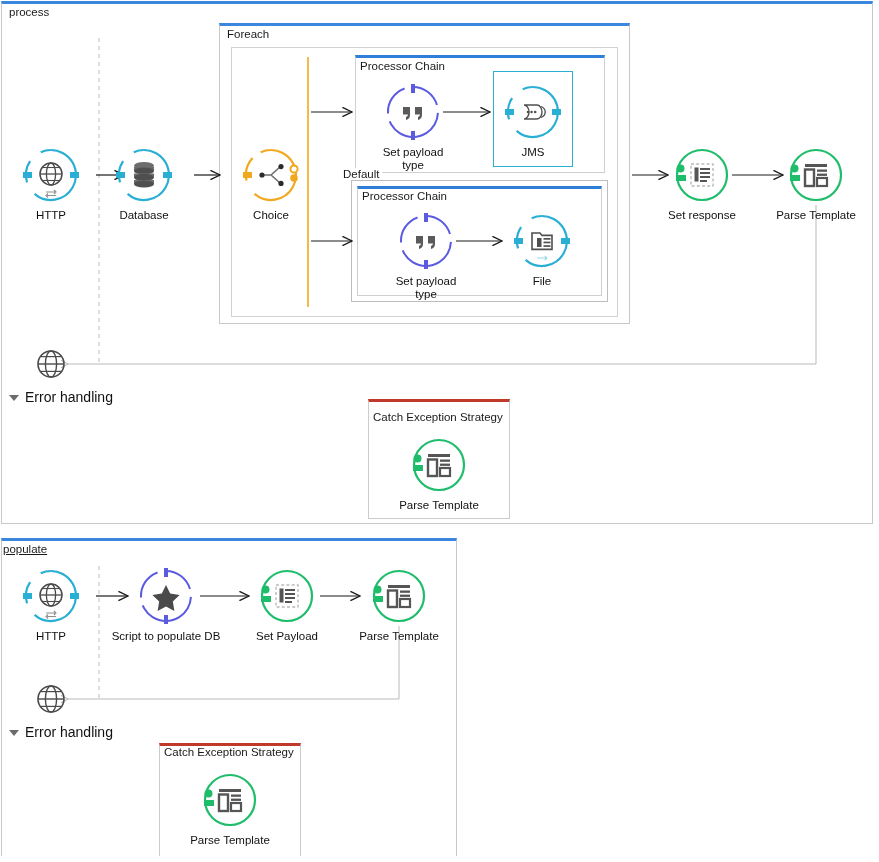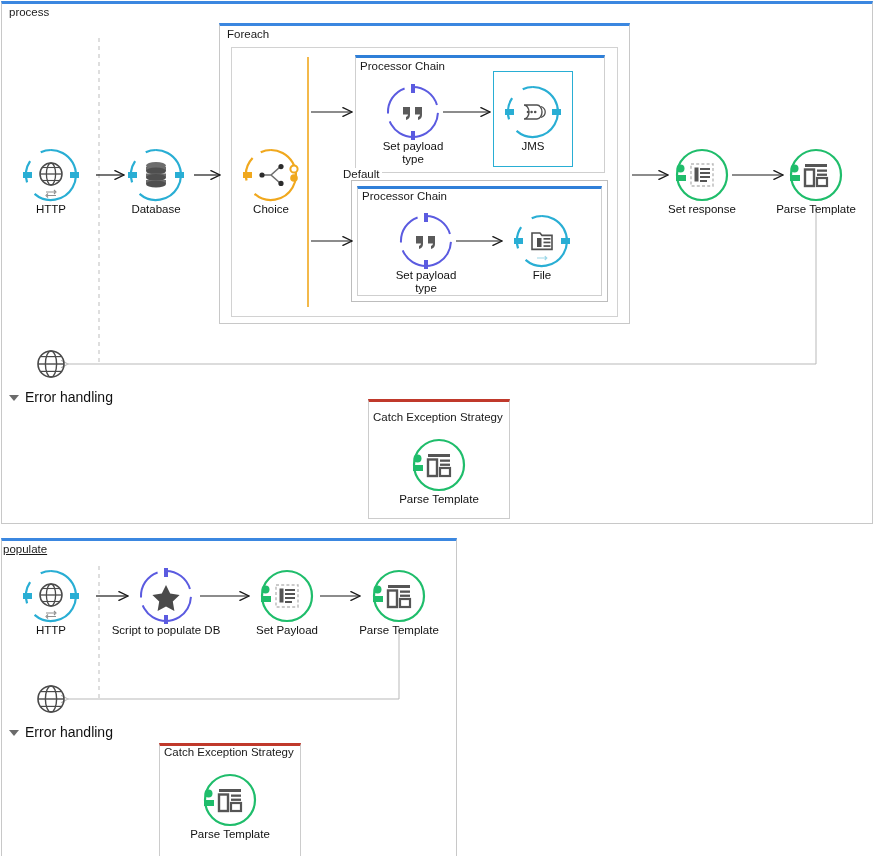--- a/index.html
+++ b/index.html
@@ -15,21 +15,21 @@
 
   .plain-box{position:absolute;background:#fff;border:1px solid #d2d2d2;box-sizing:border-box;}
   .scope-box{position:absolute;background:#fff;border:1px solid #bdbdbd;box-sizing:border-box;}
   .chain-box{position:absolute;background:#fff;border:1px solid #cfcfcf;border-top:3px solid #2f7fd8;box-sizing:border-box;}
   .catch-box{position:absolute;background:#fff;border:1px solid #cccccc;border-top:3px solid #c0392b;box-sizing:border-box;}
   .sel-box{position:absolute;border:1.5px solid #29aed4;box-sizing:border-box;background:transparent;}
 
   
   .node{position:absolute;width:84px;text-align:center;}
   .node .circ{position:relative;width:56px;height:56px;margin:0 auto;}
-  .node .lbl{font-size:11.5px;color:#111;line-height:13px;}
+  .node .lbl{margin-top:6px;font-size:11.5px;color:#111;line-height:13px;}
 
   svg{display:block;overflow:visible;}
   .lines{position:absolute;left:0;top:0;width:879px;height:862px;pointer-events:none;}
 
   .errhdr{position:absolute;font-size:14px;color:#111;white-space:nowrap;}
   .errhdr .tri{display:inline-block;width:0;height:0;margin-right:6px;
      border-left:5px solid transparent;border-right:5px solid transparent;
      border-top:6px solid #6b6b6b;vertical-align:middle;}
 </style>
 </head>
@@ -99,21 +99,21 @@
         <line x1="17" y1="27" x2="39" y2="27" stroke="#4a4a4a" stroke-width="1.3"></line>
         <line x1="19.3" y1="20.5" x2="36.7" y2="20.5" stroke="#4a4a4a" stroke-width="1.1"></line>
         <line x1="19.3" y1="33.5" x2="36.7" y2="33.5" stroke="#4a4a4a" stroke-width="1.1"></line>
         <path d="M23,45 L32,45 M31,43 L33,45 L31,47" fill="none" stroke="#8f8f8f" stroke-width="1.1"></path>
         <path d="M24,48.5 L33,48.5 M25,46.5 L23,48.5 L25,50.5" fill="none" stroke="#8f8f8f" stroke-width="1.1"></path>
       </svg>
     </div>
     <div class="lbl">HTTP</div>
   </div>
 
-  <div class="node" style="left:114px;top:147px;">
+  <div class="node" style="left:102px;top:147px;">
     <div class="circ">
       <svg width="56" height="56" viewBox="0 0 56 56">
         <path d="M28,3 A25,25 0 1,1 27.9,3" fill="none" stroke="#29aed4" stroke-width="2.2" stroke-dasharray="96 14 22 14"></path>
         <rect x="0" y="25" width="9" height="6" fill="#29aed4"></rect>
         <rect x="47" y="25" width="9" height="6" fill="#29aed4"></rect>
         <ellipse cx="28" cy="18.5" rx="10" ry="3.6" fill="#6d6d6d"></ellipse>
         <rect x="18" y="20" width="20" height="4" fill="#6d6d6d"></rect>
         <ellipse cx="28" cy="24" rx="10" ry="3.6" fill="#4f4f4f"></ellipse>
         <rect x="18" y="26.5" width="20" height="4" fill="#6d6d6d"></rect>
         <ellipse cx="28" cy="30.5" rx="10" ry="3.6" fill="#4f4f4f"></ellipse>

